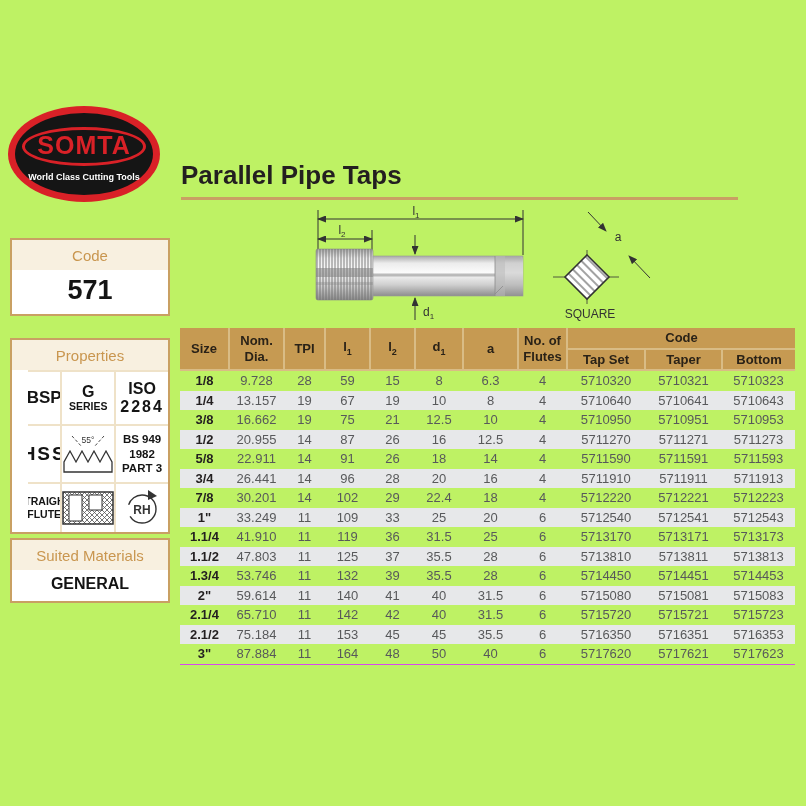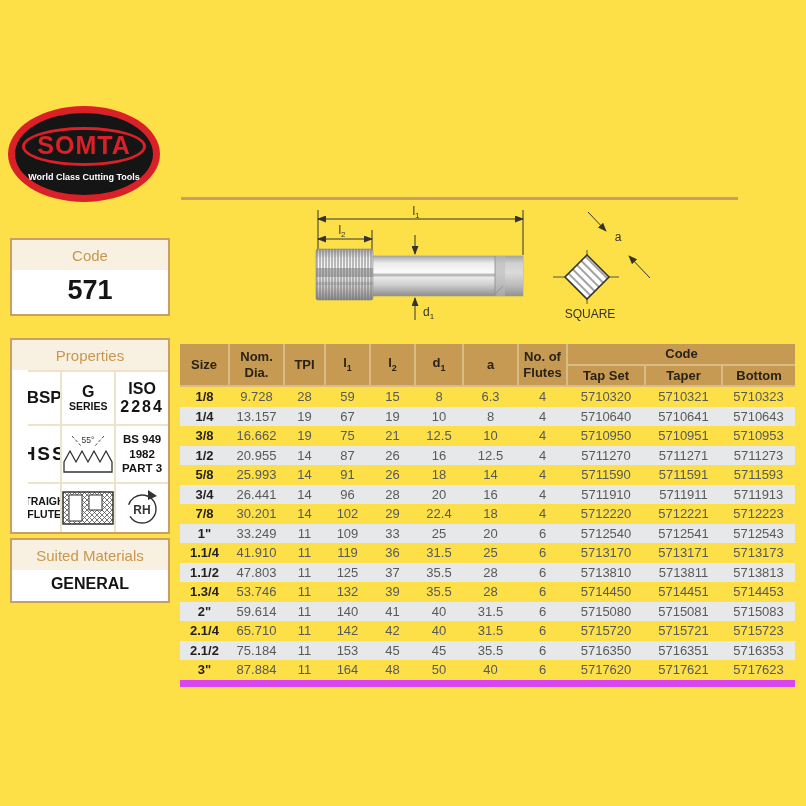--- a/index.html
+++ b/index.html
@@ -1,17 +1,17 @@
 <!DOCTYPE html>
 <html><head>
 <meta charset="utf-8">
 <style>
   html,body { margin:0; padding:0; background:#fff; }
   .page {
-    position:relative; width:806px; height:806px; background:#fde047;
+    position:relative; width:806px; height:806px; background:#bef264;
     font-family:"Liberation Sans","DejaVu Sans",sans-serif; overflow:hidden;
   }
 
   
   .logo { position:absolute; left:8px; top:106px; width:152px; height:96px;
           background:#D92127; border-radius:50%; }
   .logo-inner { position:absolute; inset:7px; background:#151515; border-radius:50%;
           display:flex; flex-direction:column; align-items:center; justify-content:center; }
   .logo-ring { border:3px solid #D92127; border-radius:50%; padding:1px 12px 3px;
           display:flex; align-items:center; justify-content:center; }
@@ -47,21 +47,21 @@
   .p-iso   { font-weight:bold; font-size:16px; line-height:1.1; }
   .p-2284  { font-weight:bold; font-size:16px; letter-spacing:2px; line-height:1.1; }
   .p-spec  { font-weight:bold; font-size:11.5px; line-height:1.25; }
   .p-flute { font-weight:bold; font-size:10.5px; line-height:1.25; }
 
   .suited-box { top:538px; }
   .suited-value { text-align:center; font-weight:bold; font-size:16px; color:#141414; padding:5px 0 8px;border-radius:11px; }
 
   
   .table-wrap { position:absolute; left:180px; top:328px; width:615px; }
-  table.data { border-collapse:collapse; table-layout:fixed; width:615px; border-bottom:7px solid #d946ef;margin-top:16px; }
+  table.data { border-collapse:collapse; table-layout:fixed; width:615px; border-bottom:1px solid #d946ef; }
   table.data thead th {
     background:#C69A52; color:#2A2217; font-size:13px; font-weight:bold;
     border:2px solid #D9BC85; padding:2px 0; line-height:1.2; vertical-align:middle;
   }
   table.data thead tr:first-child th { border-top:none; }
   table.data thead th:first-child { border-left:none; }
   table.data thead th:last-child { border-right:none; }
   table.data thead th sub { font-size:9px; }
   table.data tbody td {
     font-size:13px; color:#58595B; text-align:center; padding:2px 0; line-height:15.5px;
@@ -77,20 +77,21 @@
 
   <div class="logo">
     <div class="logo-inner">
       <div class="logo-ring">
         <span class="logo-brand">SOMTA</span>
       </div>
       <span class="logo-tag">World Class Cutting Tools</span>
     </div>
   </div>
 
+  <div class="page-title">Parallel Pipe Taps</div>
   <div class="title-rule"></div>
 
   <svg class="tap-svg" width="242" height="122" viewBox="0 0 242 122">
     <defs>
       <marker id="arr" markerWidth="9" markerHeight="7" refX="8" refY="3.5" orient="auto-start-reverse">
         <path d="M0,0 L9,3.5 L0,7 Z" fill="#333"></path>
       </marker>
       <linearGradient id="shank" x1="0" y1="0" x2="0" y2="1">
         <stop offset="0" stop-color="#a9a9a9"></stop>
           <stop offset="0.18" stop-color="#ececec"></stop>
@@ -302,21 +303,21 @@
             <td>26</td>
             <td>16</td>
             <td>12.5</td>
             <td>4</td>
             <td>5711270</td>
             <td>5711271</td>
             <td>5711273</td>
           </tr>
           <tr>
             <td class="size-col">5/8</td>
-            <td>25.993</td>
+            <td>22.911</td>
             <td>14</td>
             <td>91</td>
             <td>26</td>
             <td>18</td>
             <td>14</td>
             <td>4</td>
             <td>5711590</td>
             <td>5711591</td>
             <td>5711593</td>
           </tr>

